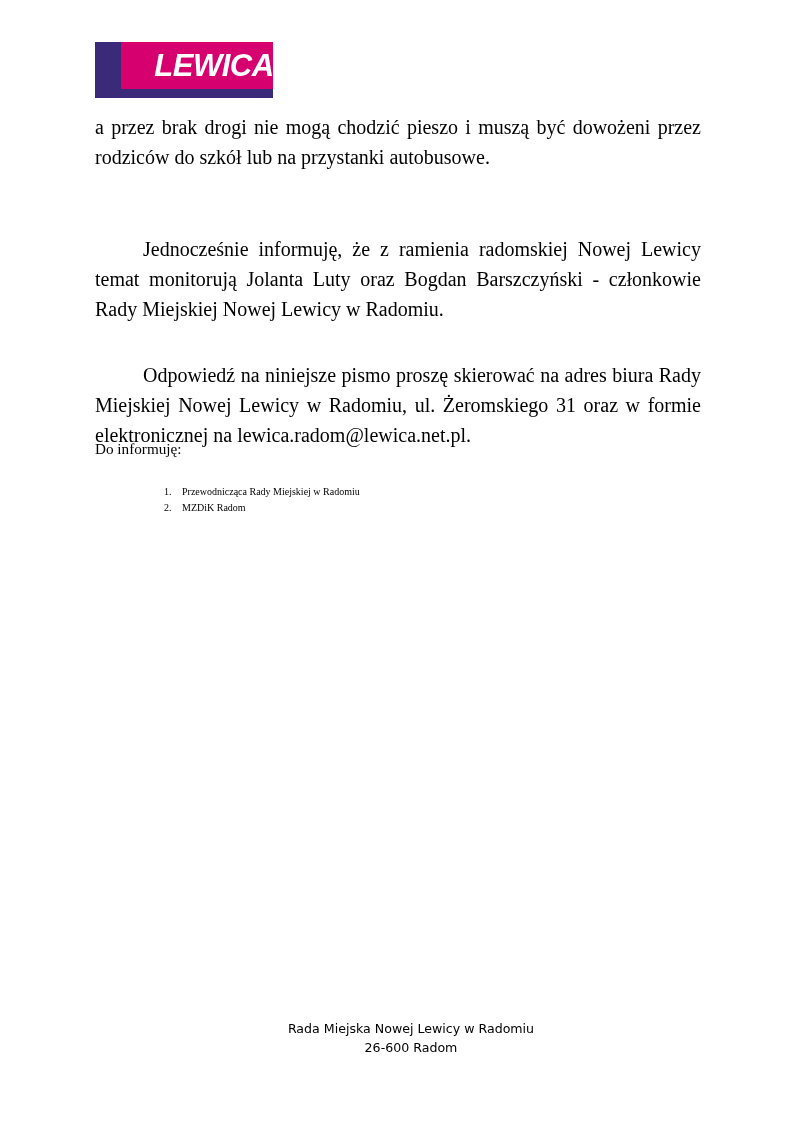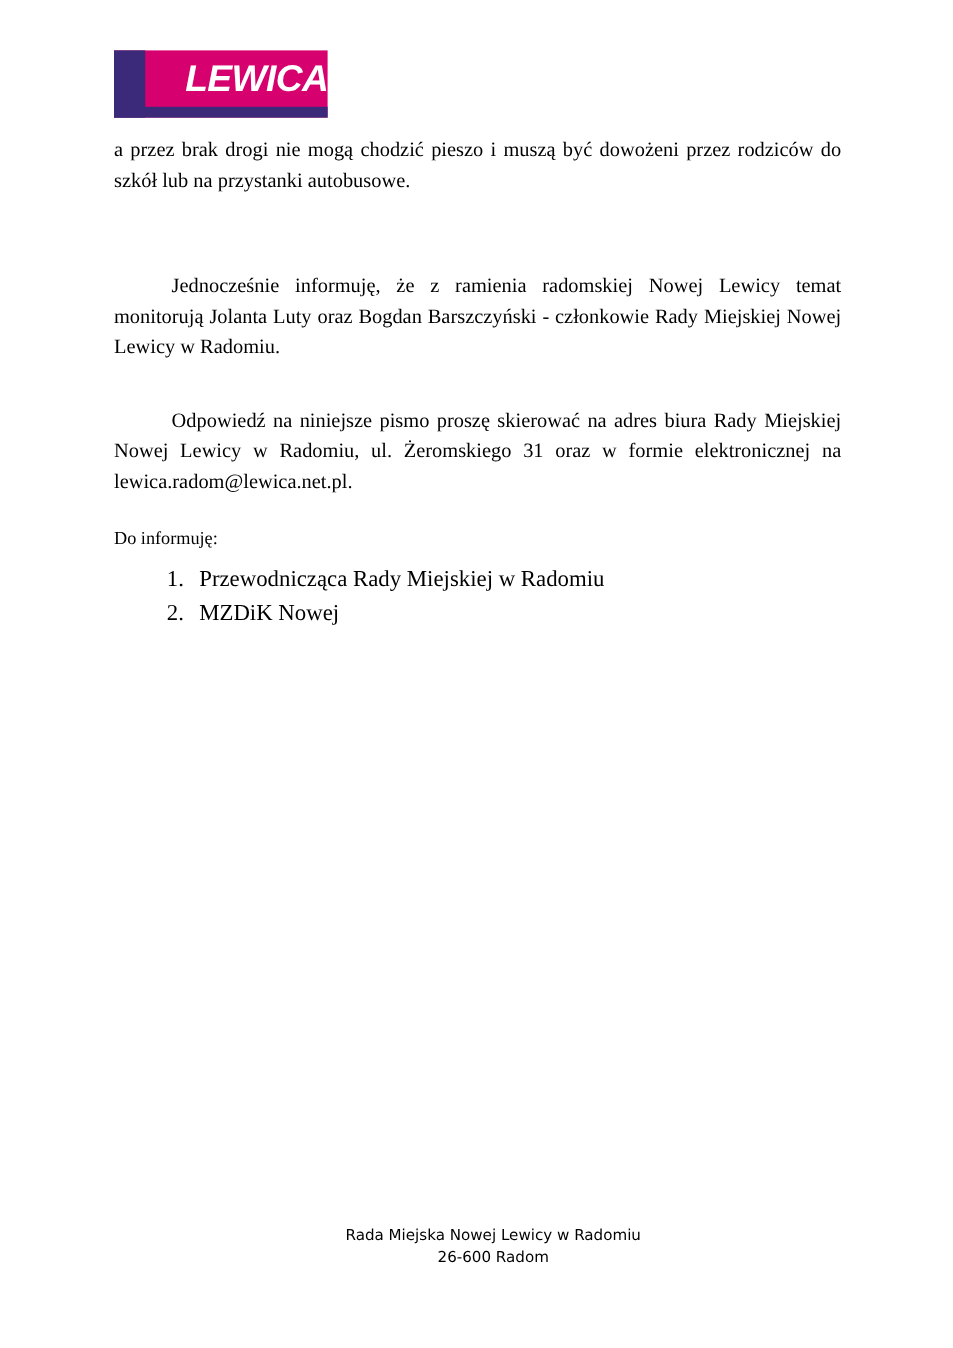--- a/index.html
+++ b/index.html
@@ -68,21 +68,21 @@
 
   
   .content {
     position: absolute;
     left: 95px;
     top: 112px;
     width: 606px;
   }
   p.body {
     margin: 0 0 0 0;
-    font-size: 17px;
+    font-size: 20px;
     line-height: 1.5;
     text-align: justify;
     text-justify: inter-word;
   }
   p.body.indent { text-indent: 48px; margin-top: 24px; }
   .gap-lg { height: 38px; }
   .gap-md { height: 12px; }
 
   .sign-block {
     position: absolute;
@@ -98,23 +98,23 @@
   .cc-title {
     position: absolute;
     left: 95px;
     top: 440px;
     font-size: 15.2px;
   }
   .cc-list {
     position: absolute;
     left: 128px;
     top: 468px;
-    margin: 0;
+    margin: 16px;
     padding: 0 0 0 30px;
-    font-size: 19px;
+    font-size: 10px;
     line-height: 1.55;
   }
   .cc-list li { padding-left: 8px; }
 
   
   .footer {
     position: absolute;
     left: 0;
     top: 1020px;
     width: 794px;
@@ -143,21 +143,21 @@
     <div class="gap-lg"></div>
     <p class="body indent">Jednocześnie informuję, że z ramienia radomskiej Nowej Lewicy temat monitorują Jolanta Luty oraz Bogdan Barszczyński - członkowie Rady Miejskiej Nowej Lewicy w Radomiu.</p>
     <div class="gap-md"></div>
     <p class="body indent">Odpowiedź na niniejsze pismo proszę skierować na adres biura Rady Miejskiej Nowej Lewicy w Radomiu, ul. Żeromskiego 31 oraz w formie elektronicznej na lewica.radom@lewica.net.pl.</p>
   </div>
 
 
   <div class="cc-title">Do informuję:</div>
   <ol class="cc-list">
     <li>Przewodnicząca Rady Miejskiej w Radomiu</li>
-    <li>MZDiK Nowej</li>
+    <li>MZDiK Radom</li>
   </ol>
 
   <div class="footer">
     <div>Rada Miejska Nowej Lewicy w Radomiu</div>
     <div>26-600 Radom</div>
   </div>
 
 </div>
 
 </body></html>

